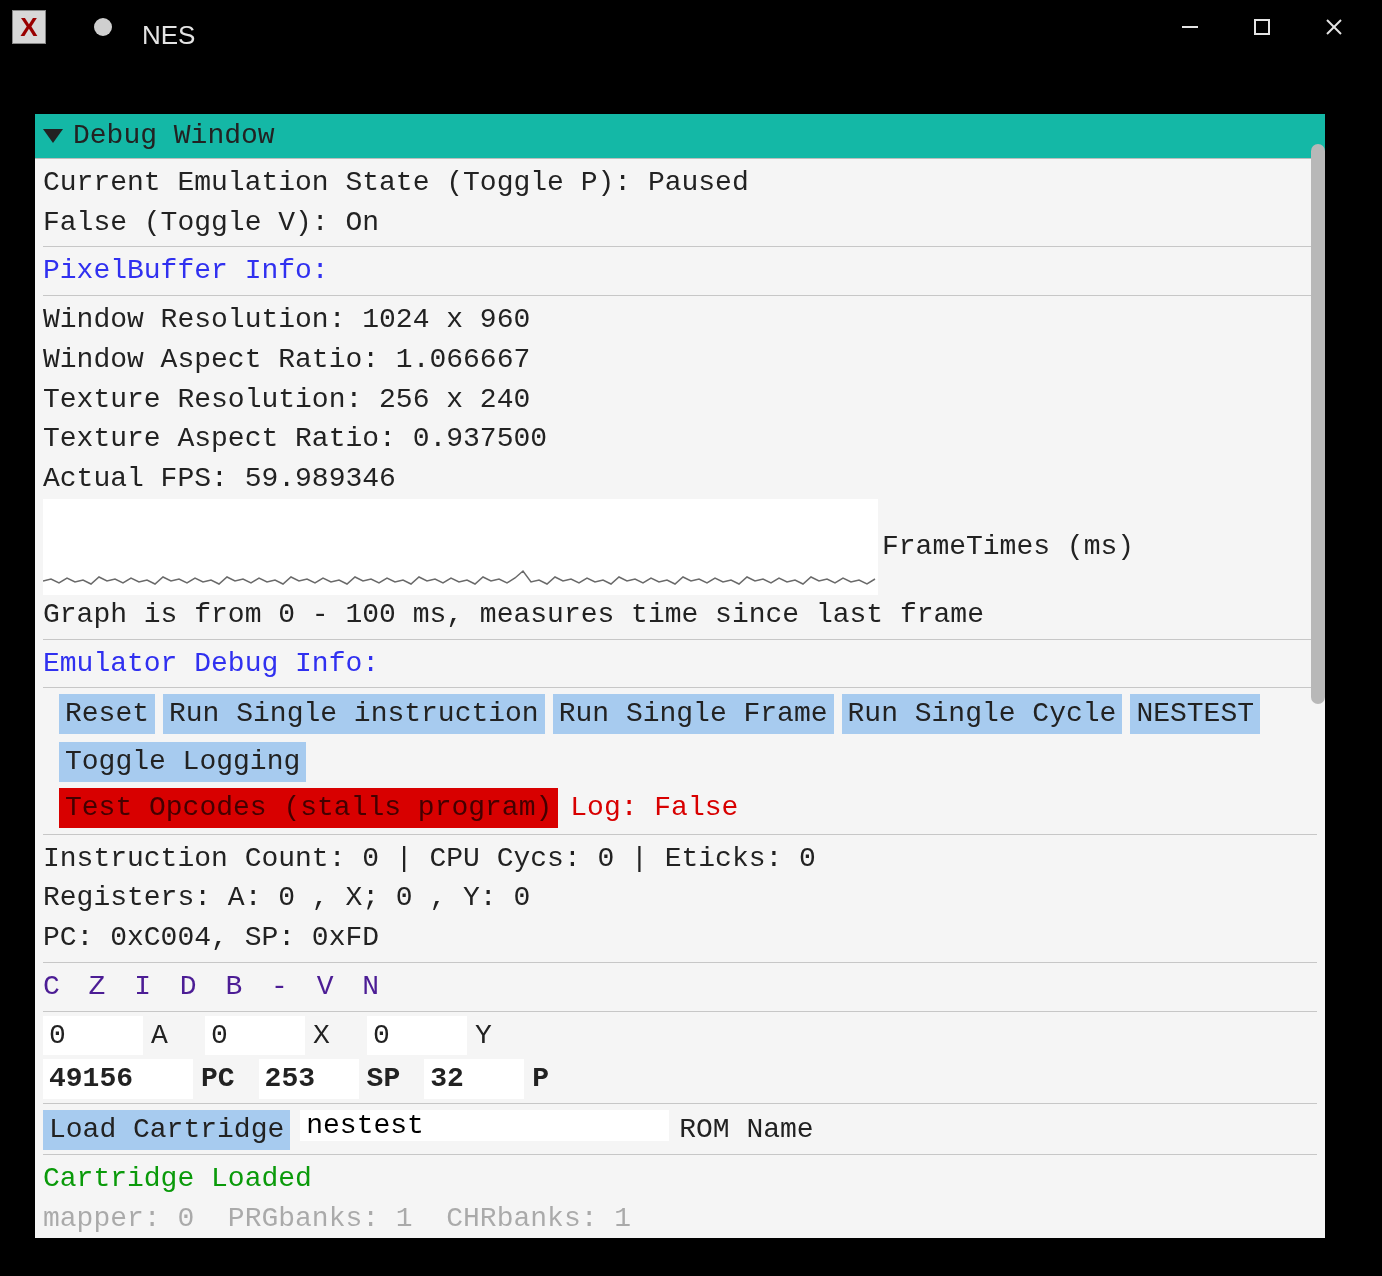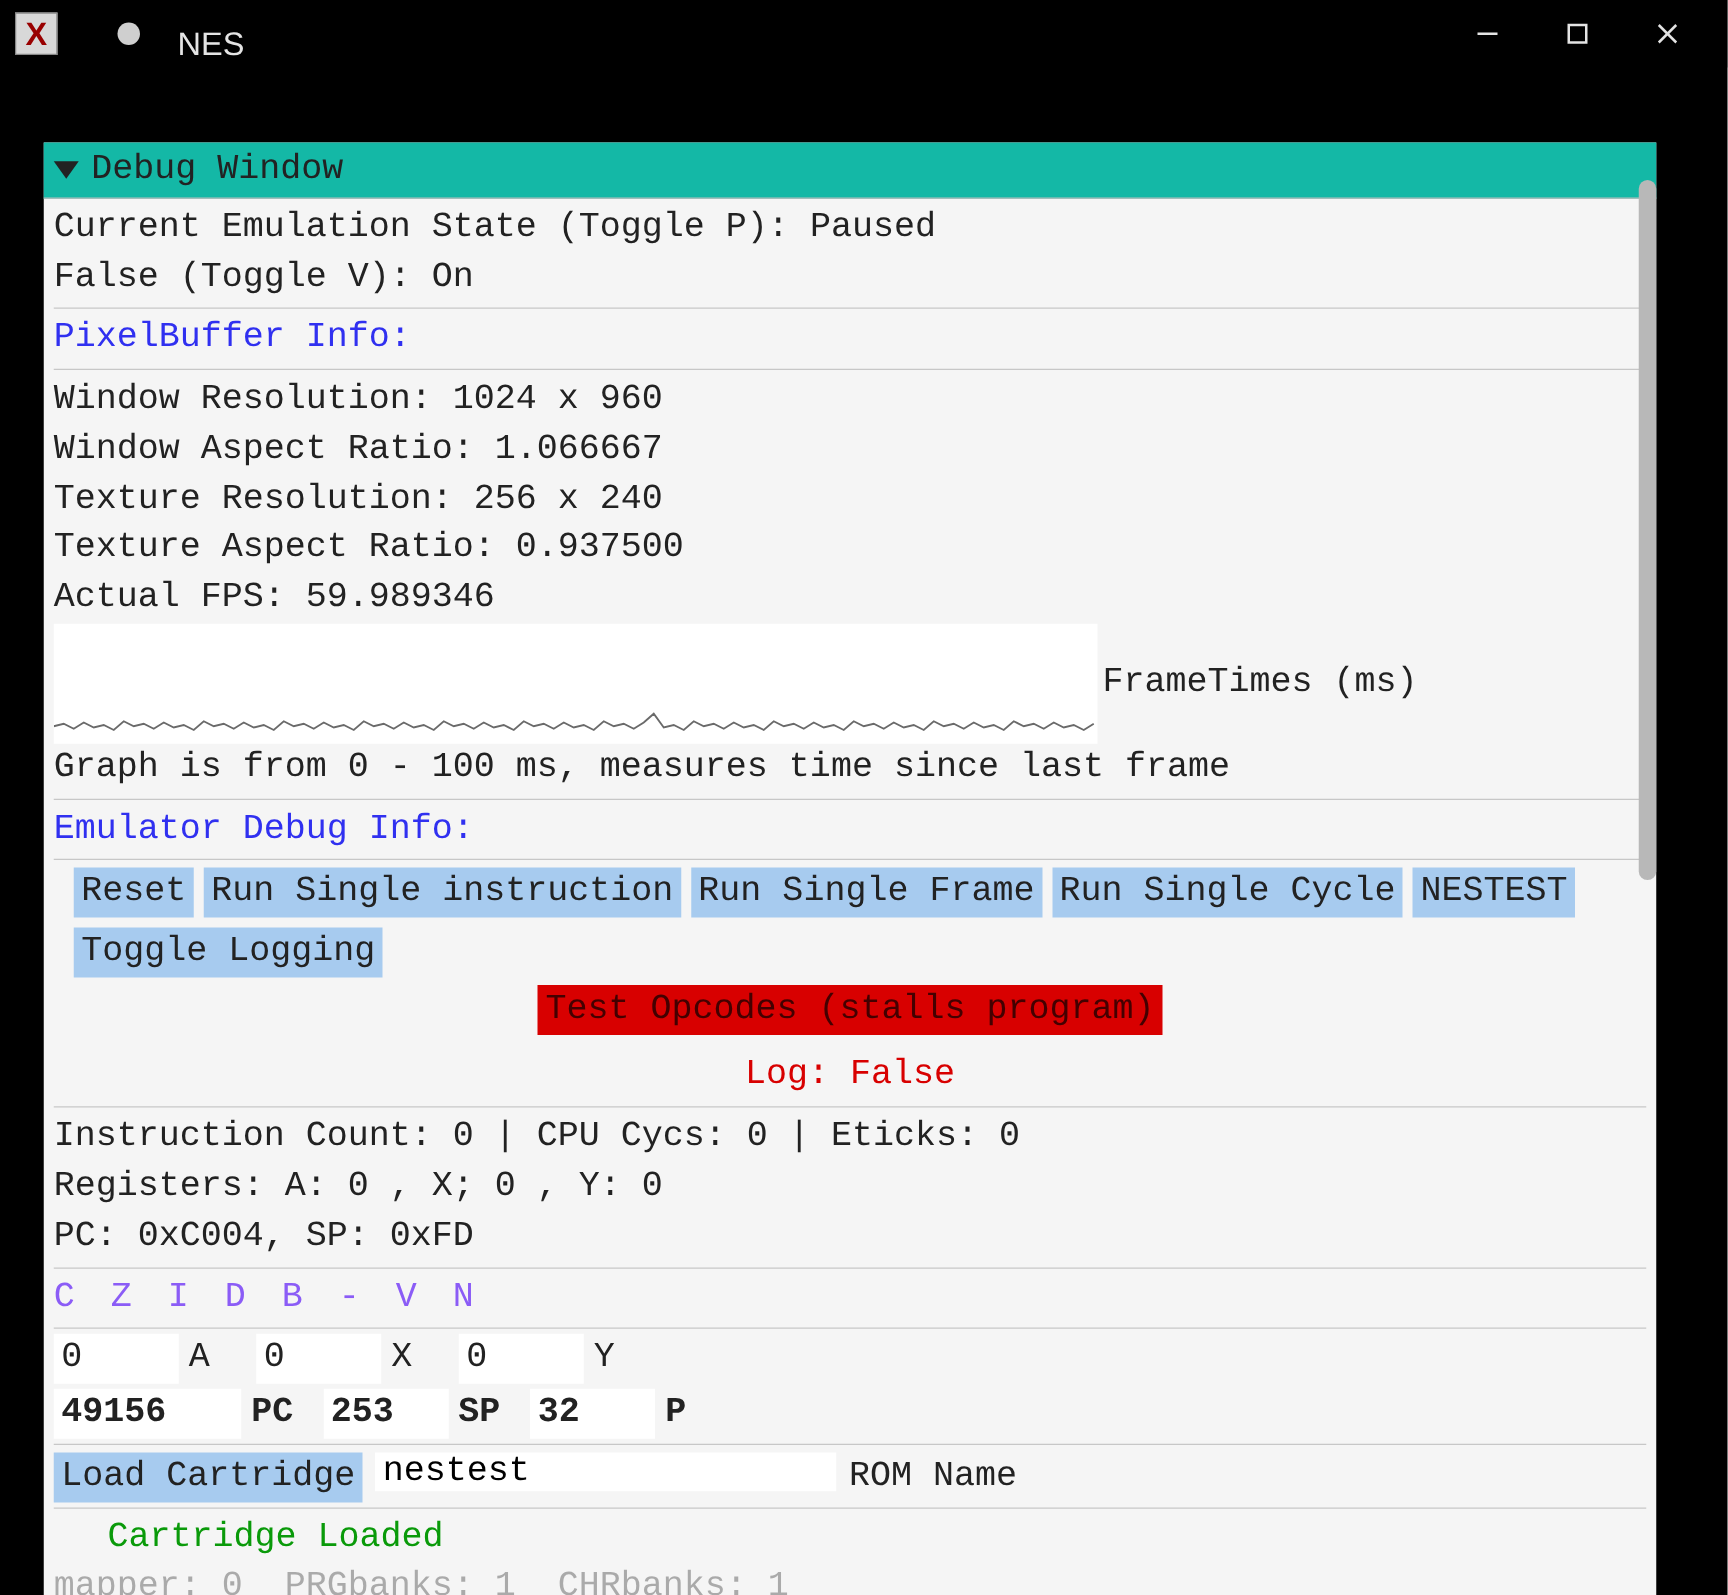--- a/index.html
+++ b/index.html
@@ -69,21 +69,21 @@
     border-top: 14px solid #222;
   }
   .content { padding: 4px 8px 0 8px; }
   .row { white-space: pre; }
   .sep {
     border-top: 1px solid #c7c7c7;
     margin: 4px 0;
   }
   .blue { color: #3030f0; }
   .red { color: #d80000; }
-  .green { color: #0a9a0a; margin-left: 43px; }
+  .green { color: #0a9a0a; }
   .graph-row { display: flex; align-items: center; gap: 4px; }
   .graph {
     width: 835px; height: 96px;
     background: #fff;
     position: relative;
     overflow: hidden;
   }
   .graph svg { position: absolute; left: 0; bottom: 0; }
   .btnrow { display: flex; flex-wrap: wrap; gap: 8px; margin: 6px 16px; font-family: Liberation Mono, monospace; }
   .btn {
@@ -92,21 +92,21 @@
     cursor: pointer;
     display: inline-block;
   }
   .btn-danger {
     background: #d80000;
     color: #400;
     padding: 0 6px;
     cursor: pointer;
     display: inline-block;
   }
-  .flagrow { letter-spacing: 6px; color: #8b5cf6; }
+  .flagrow { letter-spacing: 6px; color: #4c1d95; }
   .reg-table { display: flex; flex-wrap: wrap; gap: 0; margin-top: 4px; }
   .reg-cell {
     background: #fff;
     min-width: 100px;
     padding: 0 6px;
     margin-right: 2px;
   }
   .reg-label {
     min-width: 42px;
     padding: 0 6px;
@@ -194,21 +194,21 @@
       <div class="sep"></div>
 
       <div class="btnrow">
         <span class="btn">Reset</span>
         <span class="btn">Run Single instruction</span>
         <span class="btn">Run Single Frame</span>
         <span class="btn">Run Single Cycle</span>
         <span class="btn">NESTEST</span>
         <span class="btn">Toggle Logging</span>
       </div>
-      <div class="btnrow" style="gap:12px;align-items:center;flex-direction:column;">
+      <div class="btnrow" style="gap:12px;">
         <span class="btn-danger">Test Opcodes (stalls program)</span>
         <span class="red"><span>Log: </span><span>False</span></span>
       </div>
 
       <div class="sep"></div>
       <div class="row">Instruction Count: 0 | CPU Cycs: 0 | Eticks: 0</div>
       <div class="row">Registers: A: 0 , X; 0 , Y: 0</div>
       <div class="row">PC: 0xC004, SP: 0xFD</div>
 
       <div class="sep"></div>

